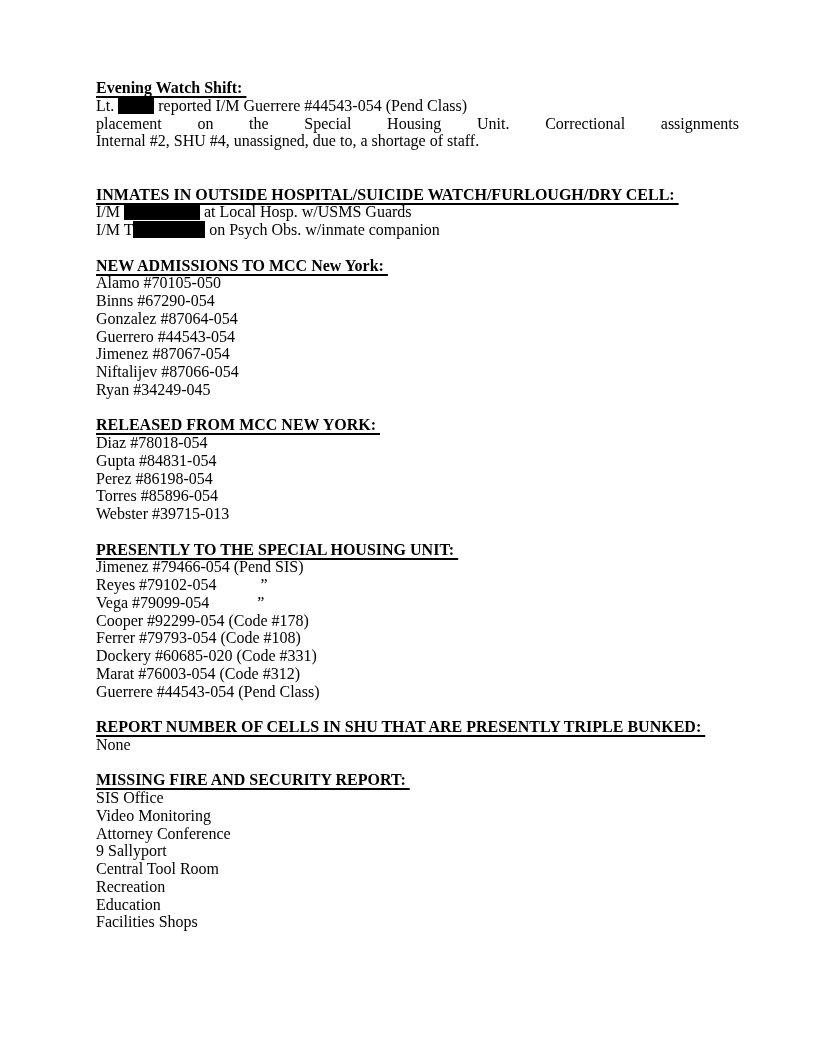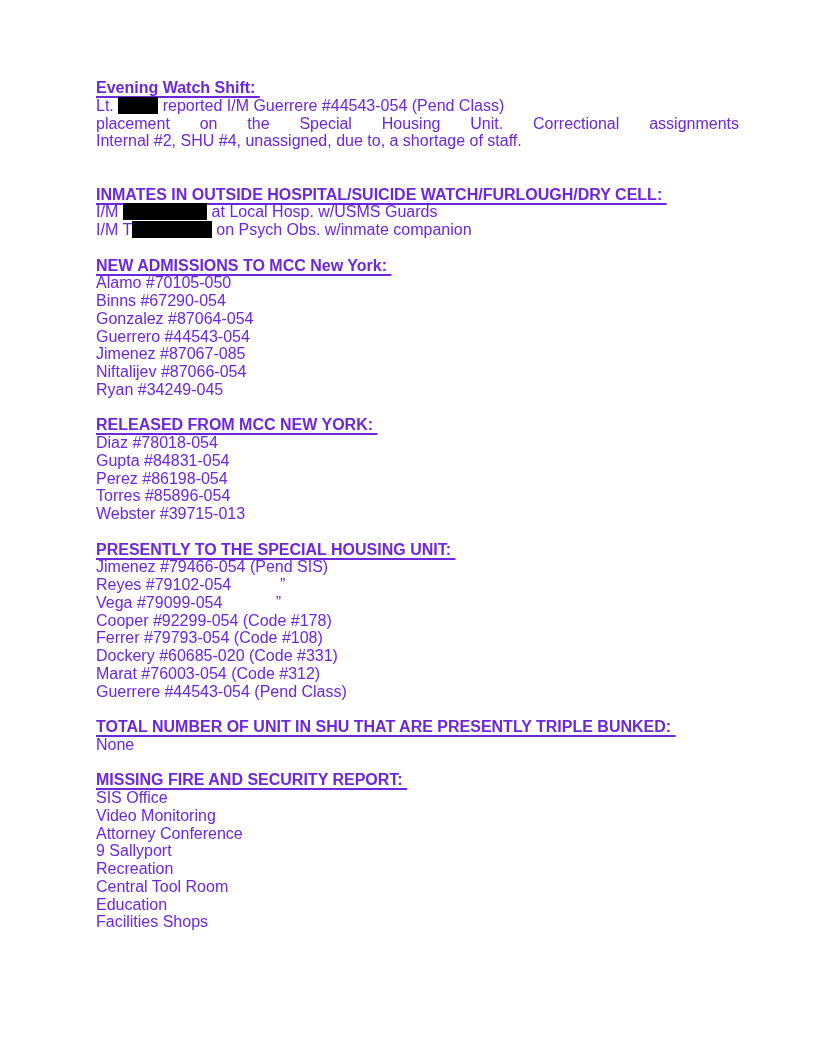--- a/index.html
+++ b/index.html
@@ -8,22 +8,22 @@
     width: 816px;
     height: 1056px;
     background: #ffffff;
     overflow: hidden;
   }
   .content {
     position: absolute;
     left: 96px;
     top: 79px;
     width: 648px;
-    color: #6d28d9;
-    font-family: Liberation Sans, sans-serif;
+    color: #000000;
+    font-family: Liberation Serif, serif;
     font-size: 16px;
     line-height: 17.75px;
   }
   .section { margin-bottom: 17.75px; }
   .section:first-child { margin-bottom: 35.5px; }
   .line { white-space: pre; min-height: 17.75px; }
   .heading { font-weight: bold; }
   .hline {
     text-decoration: underline;
     text-decoration-thickness: 2px;
@@ -53,21 +53,21 @@
         <div class="line heading"><span class="hline">INMATES IN OUTSIDE HOSPITAL/SUICIDE WATCH/FURLOUGH/DRY CELL: </span></div>
         <div class="line"><span>I/M </span><span class="redact">                   </span><span> at Local Hosp. w/USMS Guards</span></div>
         <div class="line"><span>I/M T</span><span class="redact">                  </span><span> on Psych Obs. w/inmate companion</span></div>
       </div>
       <div class="section">
         <div class="line heading"><span class="hline">NEW ADMISSIONS TO MCC New York: </span></div>
         <div class="line"><span>Alamo #70105-050</span></div>
         <div class="line"><span>Binns #67290-054</span></div>
         <div class="line"><span>Gonzalez #87064-054</span></div>
         <div class="line"><span>Guerrero #44543-054</span></div>
-        <div class="line"><span>Jimenez #87067-085</span></div>
+        <div class="line"><span>Jimenez #87067-054</span></div>
         <div class="line"><span>Niftalijev #87066-054</span></div>
         <div class="line"><span>Ryan #34249-045</span></div>
       </div>
       <div class="section">
         <div class="line heading"><span class="hline">RELEASED FROM MCC NEW YORK: </span></div>
         <div class="line"><span>Diaz #78018-054</span></div>
         <div class="line"><span>Gupta #84831-054</span></div>
         <div class="line"><span>Perez #86198-054</span></div>
         <div class="line"><span>Torres #85896-054</span></div>
         <div class="line"><span>Webster #39715-013</span></div>
@@ -77,28 +77,28 @@
         <div class="line"><span>Jimenez #79466-054 (Pend SIS)</span></div>
         <div class="line"><span>Reyes #79102-054           ”</span></div>
         <div class="line"><span>Vega #79099-054            ”</span></div>
         <div class="line"><span>Cooper #92299-054 (Code #178)</span></div>
         <div class="line"><span>Ferrer #79793-054 (Code #108)</span></div>
         <div class="line"><span>Dockery #60685-020 (Code #331)</span></div>
         <div class="line"><span>Marat #76003-054 (Code #312)</span></div>
         <div class="line"><span>Guerrere #44543-054 (Pend Class)</span></div>
       </div>
       <div class="section">
-        <div class="line heading"><span class="hline">TOTAL NUMBER OF UNIT IN SHU THAT ARE PRESENTLY TRIPLE BUNKED: </span></div>
+        <div class="line heading"><span class="hline">REPORT NUMBER OF CELLS IN SHU THAT ARE PRESENTLY TRIPLE BUNKED: </span></div>
         <div class="line"><span>None</span></div>
       </div>
       <div class="section">
         <div class="line heading"><span class="hline">MISSING FIRE AND SECURITY REPORT: </span></div>
         <div class="line"><span>SIS Office</span></div>
         <div class="line"><span>Video Monitoring</span></div>
         <div class="line"><span>Attorney Conference</span></div>
         <div class="line"><span>9 Sallyport</span></div>
+        <div class="line"><span>Central Tool Room</span></div>
         <div class="line"><span>Recreation</span></div>
-        <div class="line"><span>Central Tool Room</span></div>
         <div class="line"><span>Education</span></div>
         <div class="line"><span>Facilities Shops</span></div>
       </div>
     </div>
 </div>
 
 </body></html>

